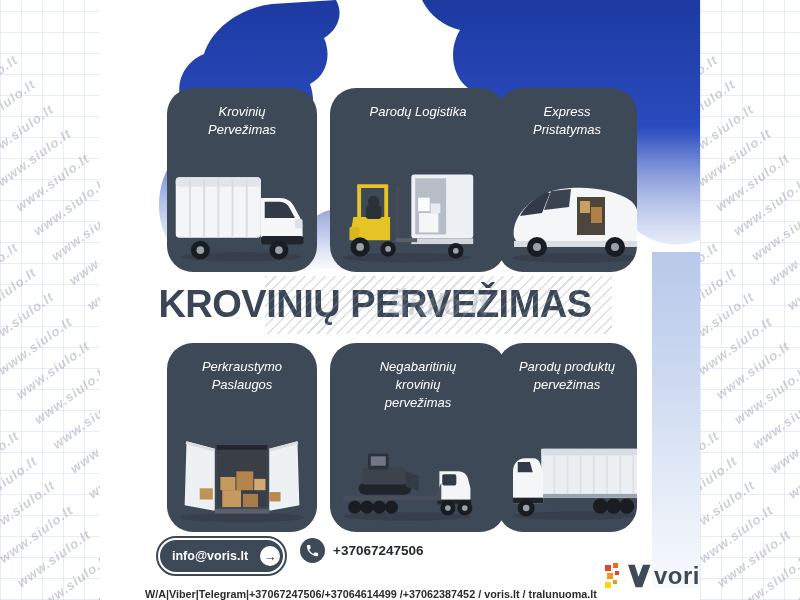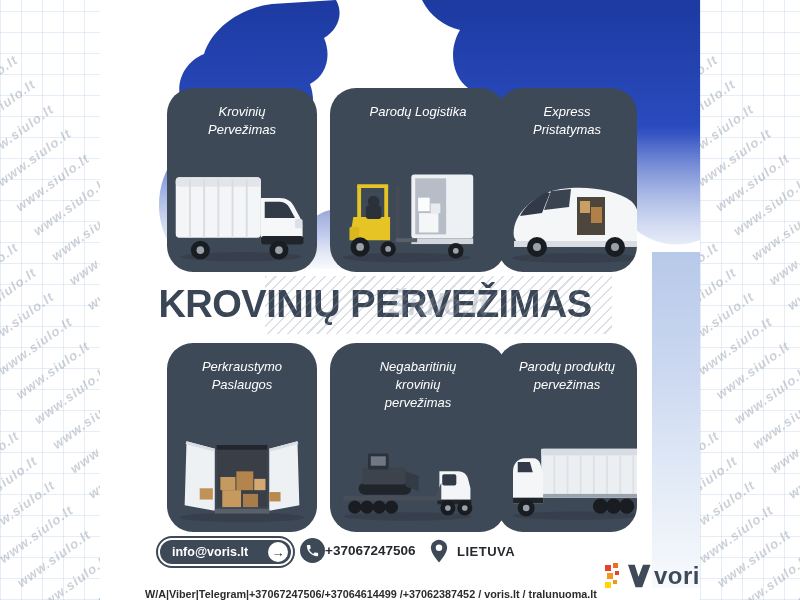--- a/index.html
+++ b/index.html
@@ -35,25 +35,25 @@
 
   .main-title{position:absolute;left:40px;top:283px;width:470px;text-align:center;
     font-size:38px;font-weight:bold;color:#3a4555;letter-spacing:-.5px;z-index:3;}
   .hatch{position:absolute;left:165px;top:276px;width:347px;height:58px;z-index:4;pointer-events:none;
     background:repeating-linear-gradient(135deg, rgba(140,150,165,.30) 0 1.5px, rgba(255,255,255,0) 1.5px 7px);
     display:flex;align-items:center;justify-content:center;}
   .hatch-text{font-size:30px;font-weight:bold;font-style:italic;color:rgba(128,138,154,.33);}
 
   .contact{position:absolute;left:0;top:536px;width:600px;height:34px;z-index:3;}
   .pill{position:absolute;left:56px;top:0;border:2.5px solid #3e4957;border-radius:20px;background:#fff;padding:2px;}
-  .pill-inner{background:#3e4957;border-radius:16px;display:flex;align-items:center;height:24px;padding:0 3px 0 12px;gap:20px;}
+  .pill-inner{background:#3e4957;border-radius:16px;display:flex;align-items:center;height:32px;padding:0 3px 0 12px;gap:12px;}
   .pill-label{color:#fff;font-size:12.5px;font-weight:bold;}
   .pill-arrow{width:20px;height:20px;border-radius:50%;background:#fff;color:#272e37;
     display:flex;align-items:center;justify-content:center;font-size:13px;font-weight:bold;}
-  .phone-group{position:absolute;left:200px;top:2px;display:flex;align-items:center;gap:0;}
+  .phone-group{position:absolute;left:200px;top:2px;display:flex;align-items:center;gap:8px;}
   .icon-badge{width:25px;height:25px;border-radius:50%;background:#3e4957;display:flex;align-items:center;justify-content:center;}
   .phone-num{font-size:13.5px;font-weight:bold;color:#24292f;}
   .loc-group{position:absolute;left:326px;top:1px;display:flex;align-items:center;gap:5px;}
   .loc-label{font-size:13px;font-weight:bold;color:#24292f;letter-spacing:.5px;}
 
   .footer-line{position:absolute;left:45px;top:588px;font-size:10.8px;font-weight:bold;color:#2c2c2c;z-index:3;}
   .brand{position:absolute;left:505px;top:561px;display:flex;align-items:center;z-index:3;}
   .brand-name{font-size:24px;font-weight:bold;color:#3f4a58;margin-left:2px;letter-spacing:.5px;}
 </style>
 </head>
@@ -271,27 +271,20 @@
         </div>
       </div>
       <div class="phone-group">
         <span class="icon-badge">
           <svg width="15" height="15" viewBox="0 0 24 24">
               <path fill="#fff" d="M6.6 10.8c1.4 2.8 3.8 5.1 6.6 6.6l2.2-2.2c.3-.3.7-.4 1-.2 1.1.4 2.3.6 3.6.6.6 0 1 .4 1 1V20c0 .6-.4 1-1 1C10.6 21 3 13.4 3 4c0-.6.4-1 1-1h3.5c.6 0 1 .4 1 1 0 1.2.2 2.4.6 3.6.1.3 0 .7-.2 1l-2.3 2.2z"></path>
             </svg>
         </span>
         <span class="phone-num">+37067247506</span>
       </div>
-      <div class="loc-group">
-        <svg width="26" height="28" viewBox="0 0 24 24">
-          <path fill="#3e4957" d="M12 1.5C7.9 1.5 4.5 4.9 4.5 9c0 5.4 7.5 13.5 7.5 13.5S19.5 14.4 19.5 9c0-4.1-3.4-7.5-7.5-7.5z"></path>
-          <circle cx="12" cy="9" r="3" fill="#fff"></circle>
-        </svg>
-        <span class="loc-label">LIETUVA</span>
-      </div>
     </div>
 
     <div class="footer-line">W/A|Viber|Telegram|+37067247506/+37064614499 /+37062387452 / voris.lt / tralunuoma.lt</div>
     <div class="brand">
       <svg width="17" height="27" viewBox="0 0 17 27">
         <rect x="0" y="2" width="6" height="6" fill="#e8412c"></rect>
         <rect x="8" y="0" width="5" height="5" fill="#ef6a23"></rect>
         <rect x="2" y="10" width="6" height="6" fill="#f7941d"></rect>
         <rect x="10" y="8" width="4" height="4" fill="#e8412c"></rect>
         <rect x="0" y="19" width="6" height="6" fill="#ffd400"></rect>

